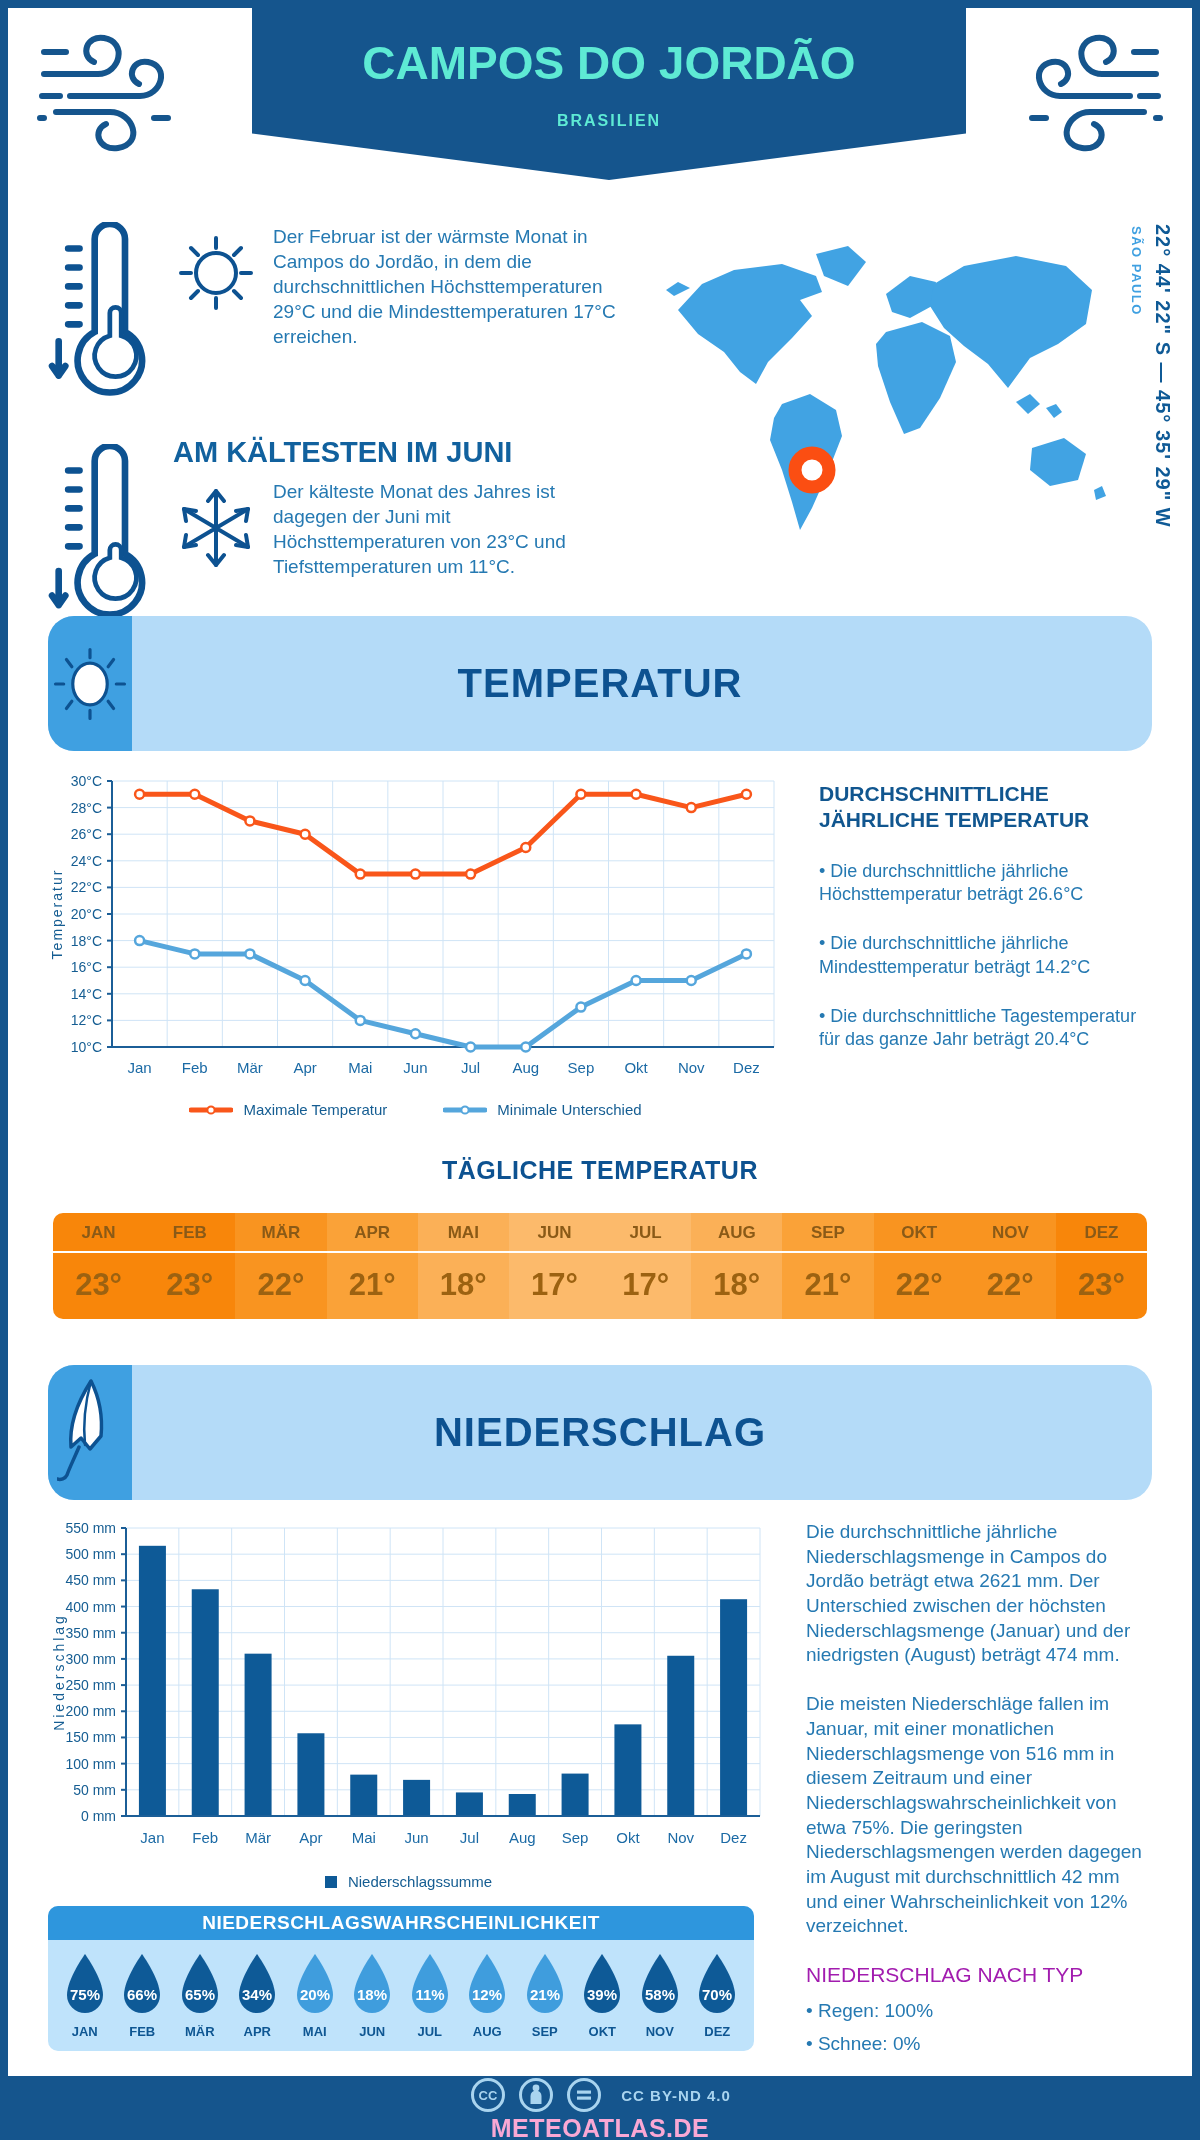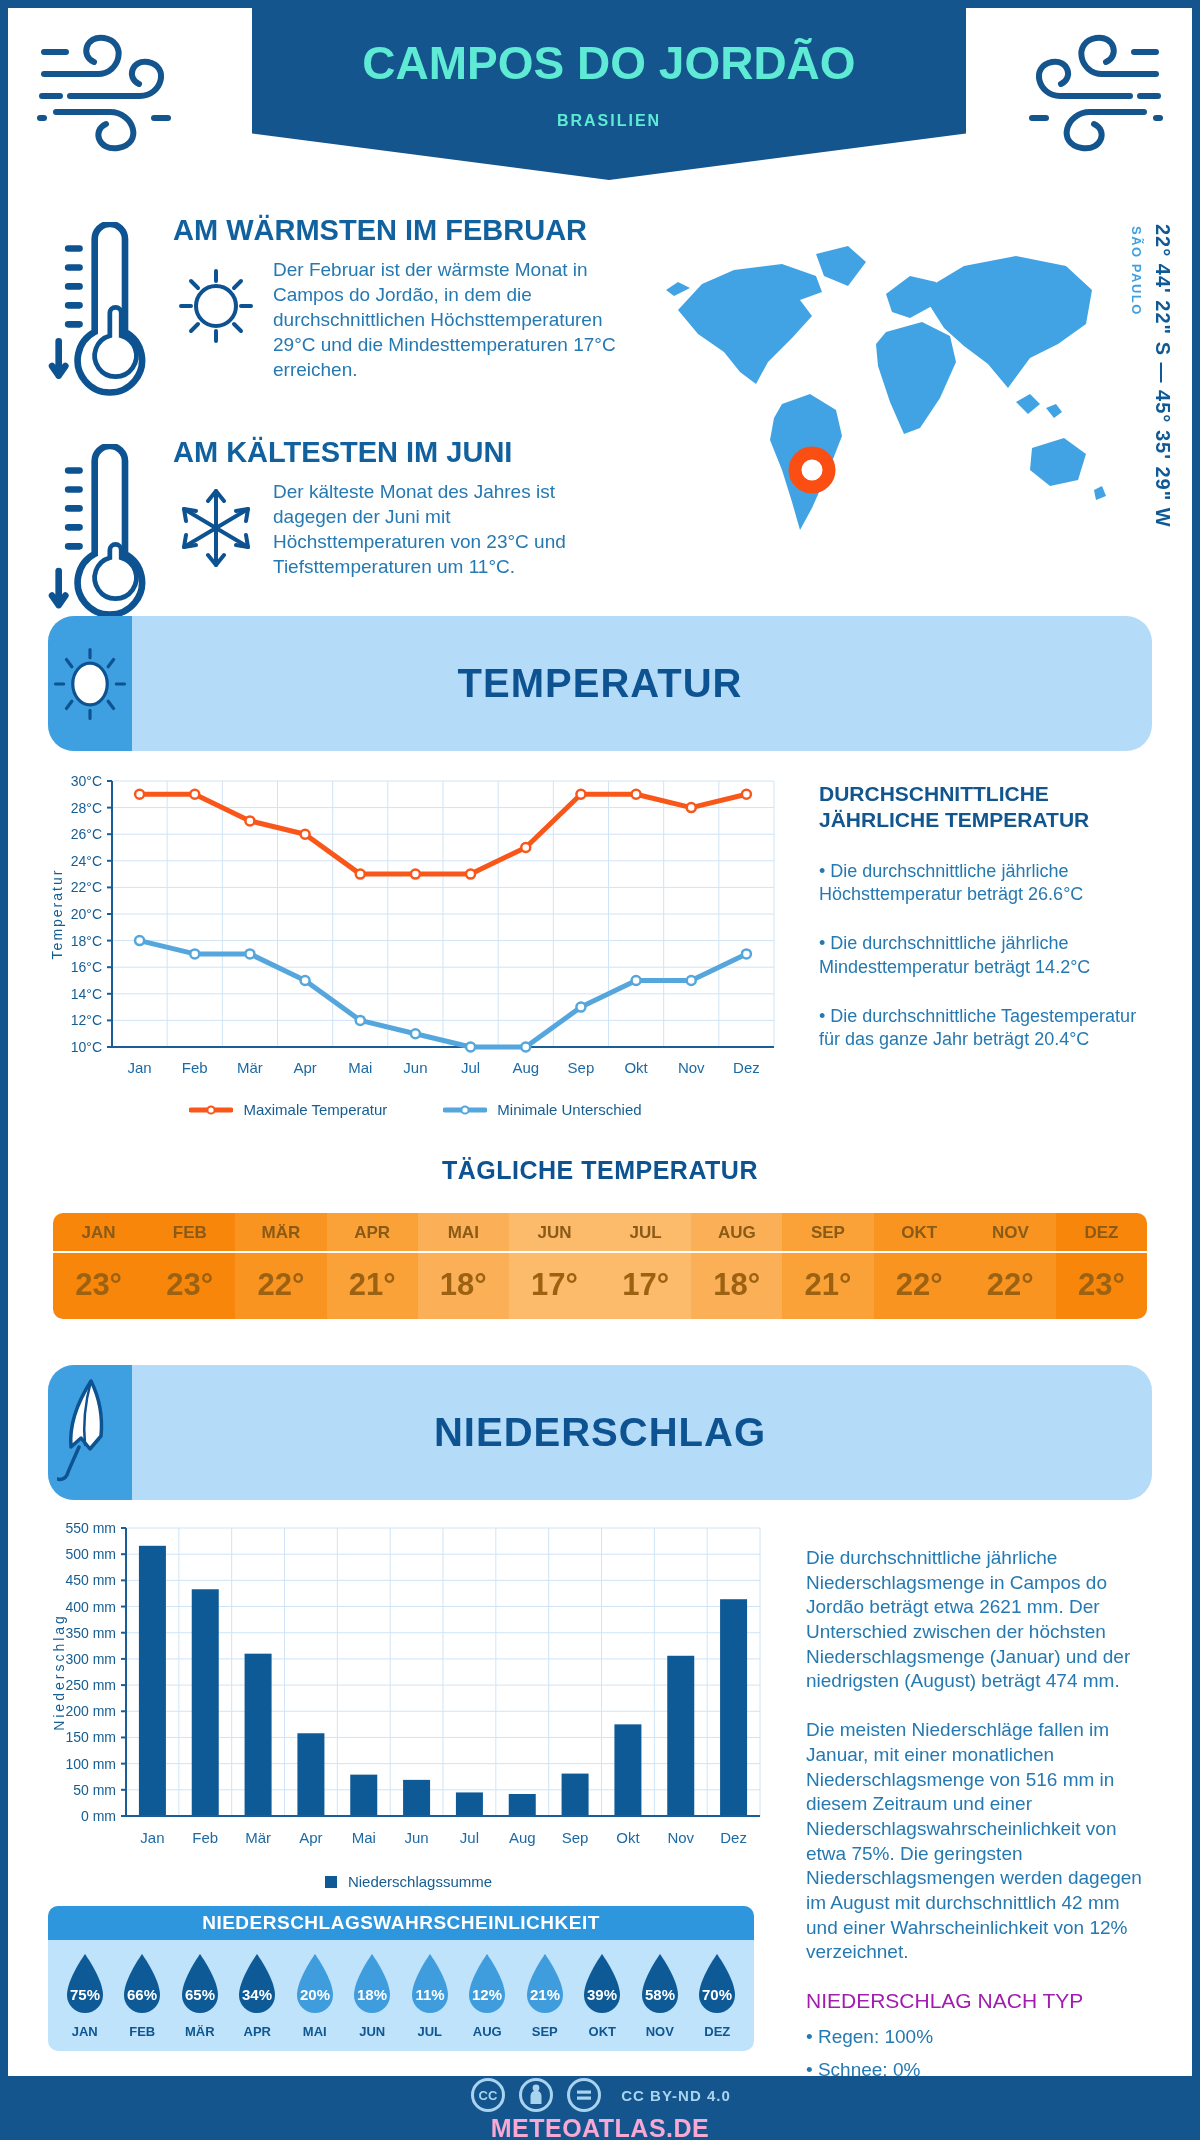--- a/index.html
+++ b/index.html
@@ -64,21 +64,21 @@
   .legend .item{ display:flex; align-items:center; gap:10px; color:#155d92; font-size:15px; }
   
   .daily-title{ text-align:center; color:#0d5291; font-size:25px; font-weight:bold; margin-top:38px; letter-spacing:0.5px; }
   .daily-table{ display:flex; margin:28px 45px 0 45px; border-radius:10px; overflow:hidden; }
   .daily-col{ flex:1; text-align:center; }
   .daily-col .m{ height:40px; line-height:40px; color:#8a5a17; font-weight:bold; font-size:17px; border-bottom:2px solid #fff; }
   .daily-col .v{ height:66px; line-height:64px; color:#9c6211; font-weight:bold; font-size:31px; }
   
   .precip-banner{ margin-top:46px; }
   .pr-left{ width:720px; flex:none; }
-  .pr-right{ flex:1; padding-left:38px; padding-top:4px;margin-top:26px; }
+  .pr-right{ flex:1; padding-left:38px; padding-top:4px; }
   .pr-right p{ color:#2579b2; font-size:19px; line-height:1.3; margin-bottom:24px; }
   .pr-right h3{ color:#a21caf; font-size:21px; font-weight:normal; margin:10px 0 12px 0; }
   .pr-right p.tb{ margin-bottom:8px; }
   
   .prob-box{ margin:16px 0 0 0; width:706px; border-radius:10px; overflow:hidden; background:#bfe3fb; }
   .prob-head{ background:#2e96dd; color:#fff; text-align:center; font-size:19px; font-weight:bold; height:34px; line-height:34px; letter-spacing:0.5px; }
   .prob-drops{ display:flex; padding:12px 8px 12px 8px; }
   .drop{ flex:1; text-align:center; position:relative; }
   .drop .mon{ color:#0e5692; font-weight:bold; font-size:13px; margin-top:2px; }
   
@@ -126,21 +126,20 @@
         <svg width="118" height="180" viewBox="0 0 118 190">
           <g fill="none" stroke="#0d5291" stroke-width="7" stroke-linecap="round">
             <path d="M46 18 a16 16 0 0 1 32 0 V116 a34 34 0 1 1 -32 0 Z"></path>
             <path d="M62 96 a6 6 0 0 1 12 0 v24 a22 22 0 1 1 -12 0 Z" stroke-width="5"></path>
             <path d="M30 28 h-12 M30 48 h-12 M30 68 h-12 M30 88 h-12 M30 108 h-12"></path>
             <path d="M8 170 V134 M8 134 l-7 10 M8 134 l7 10" transform="translate(0,-4) scale(1,-1) translate(0,-300)"></path>
           </g>
         </svg>
       </div>
       <div class="ib-body">
-        <h2>AM WÄRMSTEN IM FEBRUAR</h2>
         <div class="ib-row">
           <div class="ib-small-icon">
             <svg width="86" height="86" viewBox="0 0 86 86">
               <g fill="none" stroke="#0d5291" stroke-width="4" stroke-linecap="round">
                 <circle cx="43" cy="43" r="20" fill="#fff"></circle>
                 <path d="M43 8 v10 M43 68 v10 M8 43 h10 M68 43 h10 M18 18 l7 7 M61 61 l7 7 M68 18 l-7 7 M25 61 l-7 7"></path>
               </g>
             </svg>
           </div>
           <p>Der Februar ist der wärmste Monat in Campos do Jordão, in dem die durchschnittlichen Höchsttemperaturen 29°C und die Mindesttemperaturen 17°C erreichen.</p>

